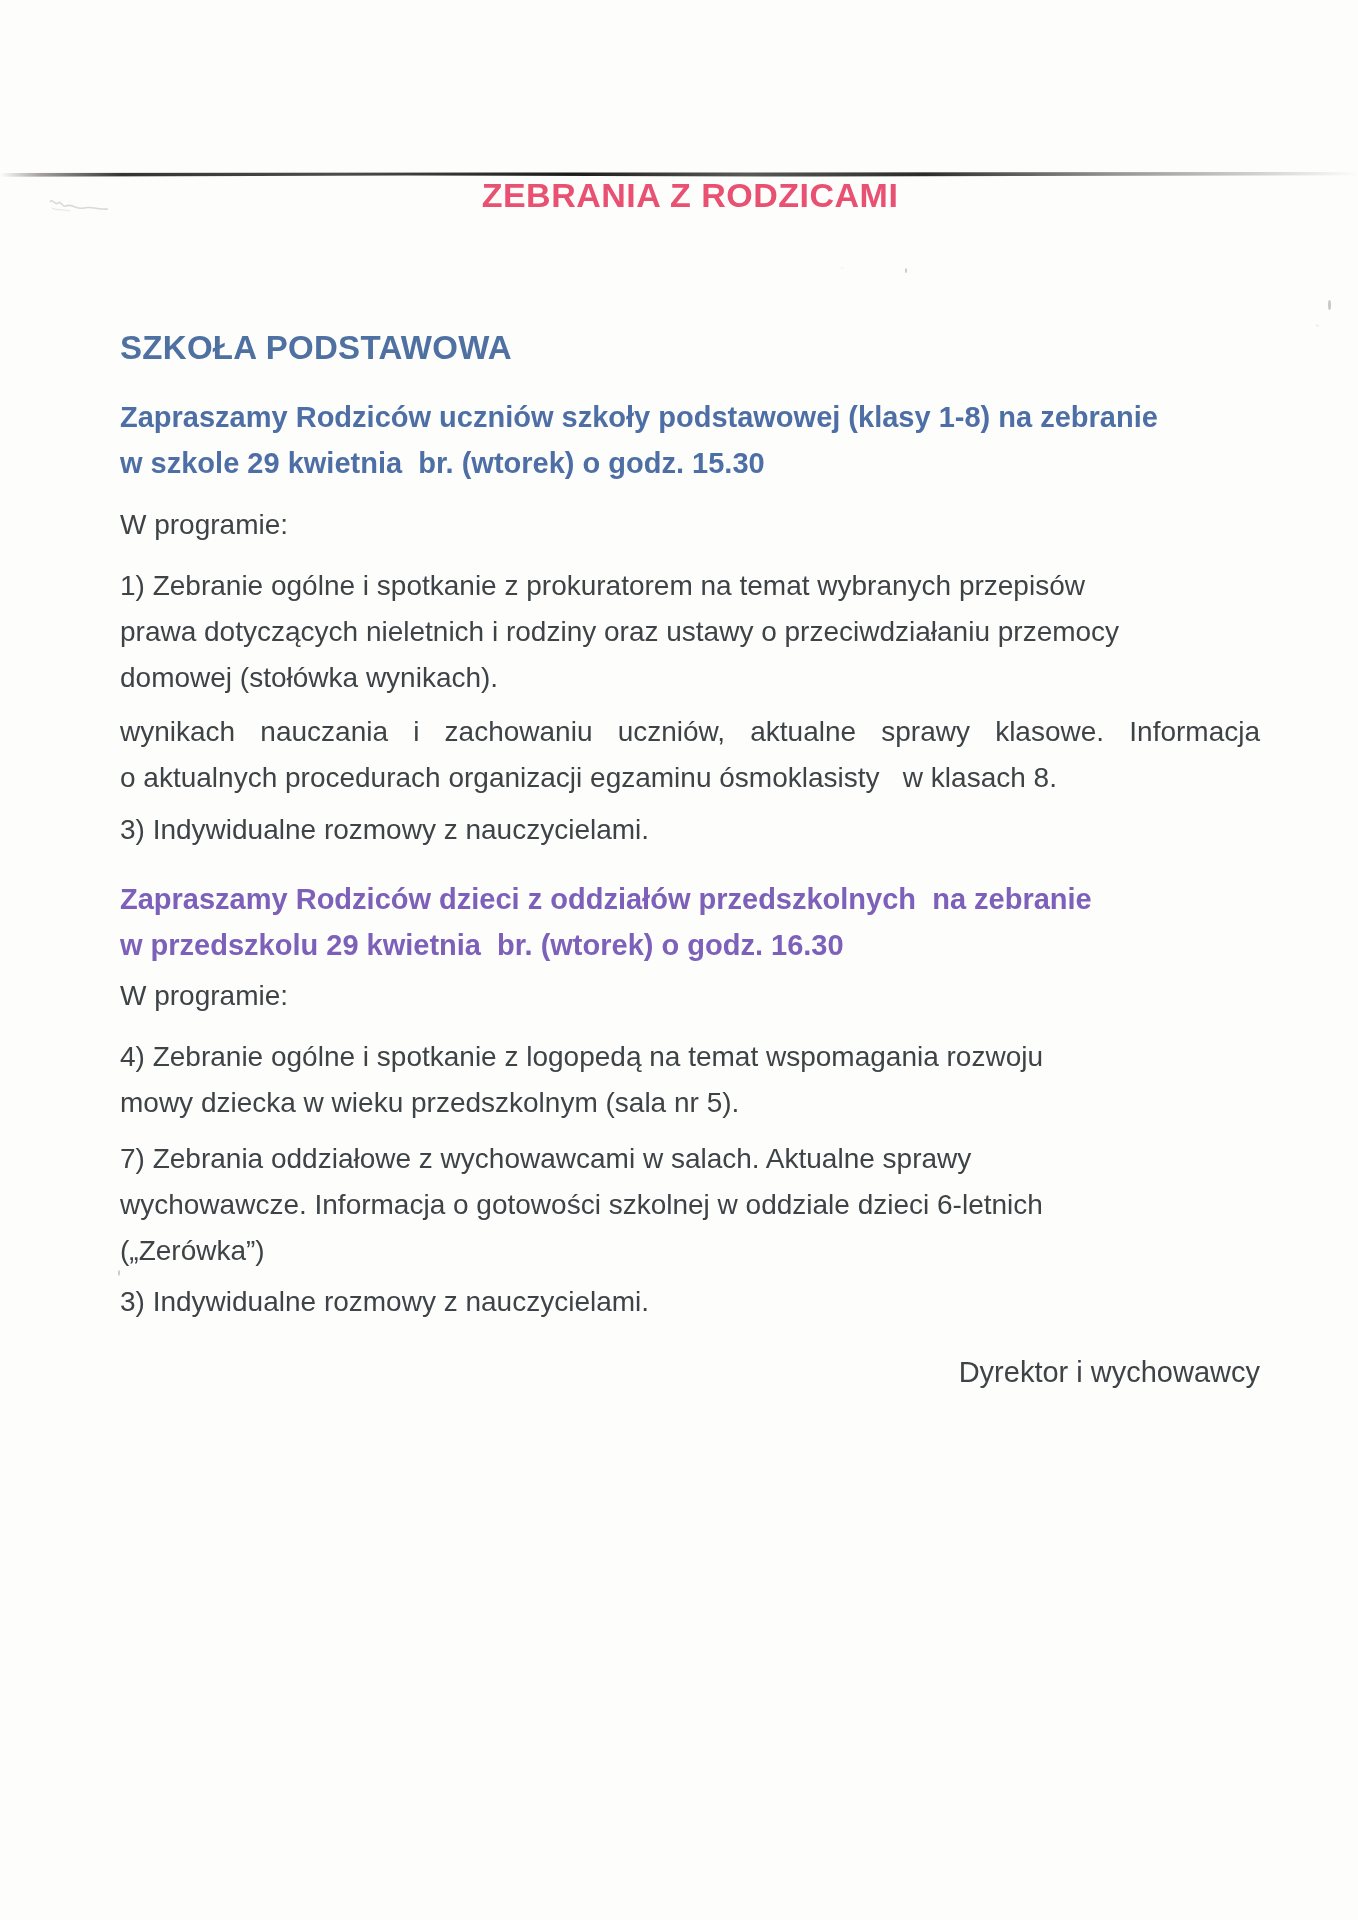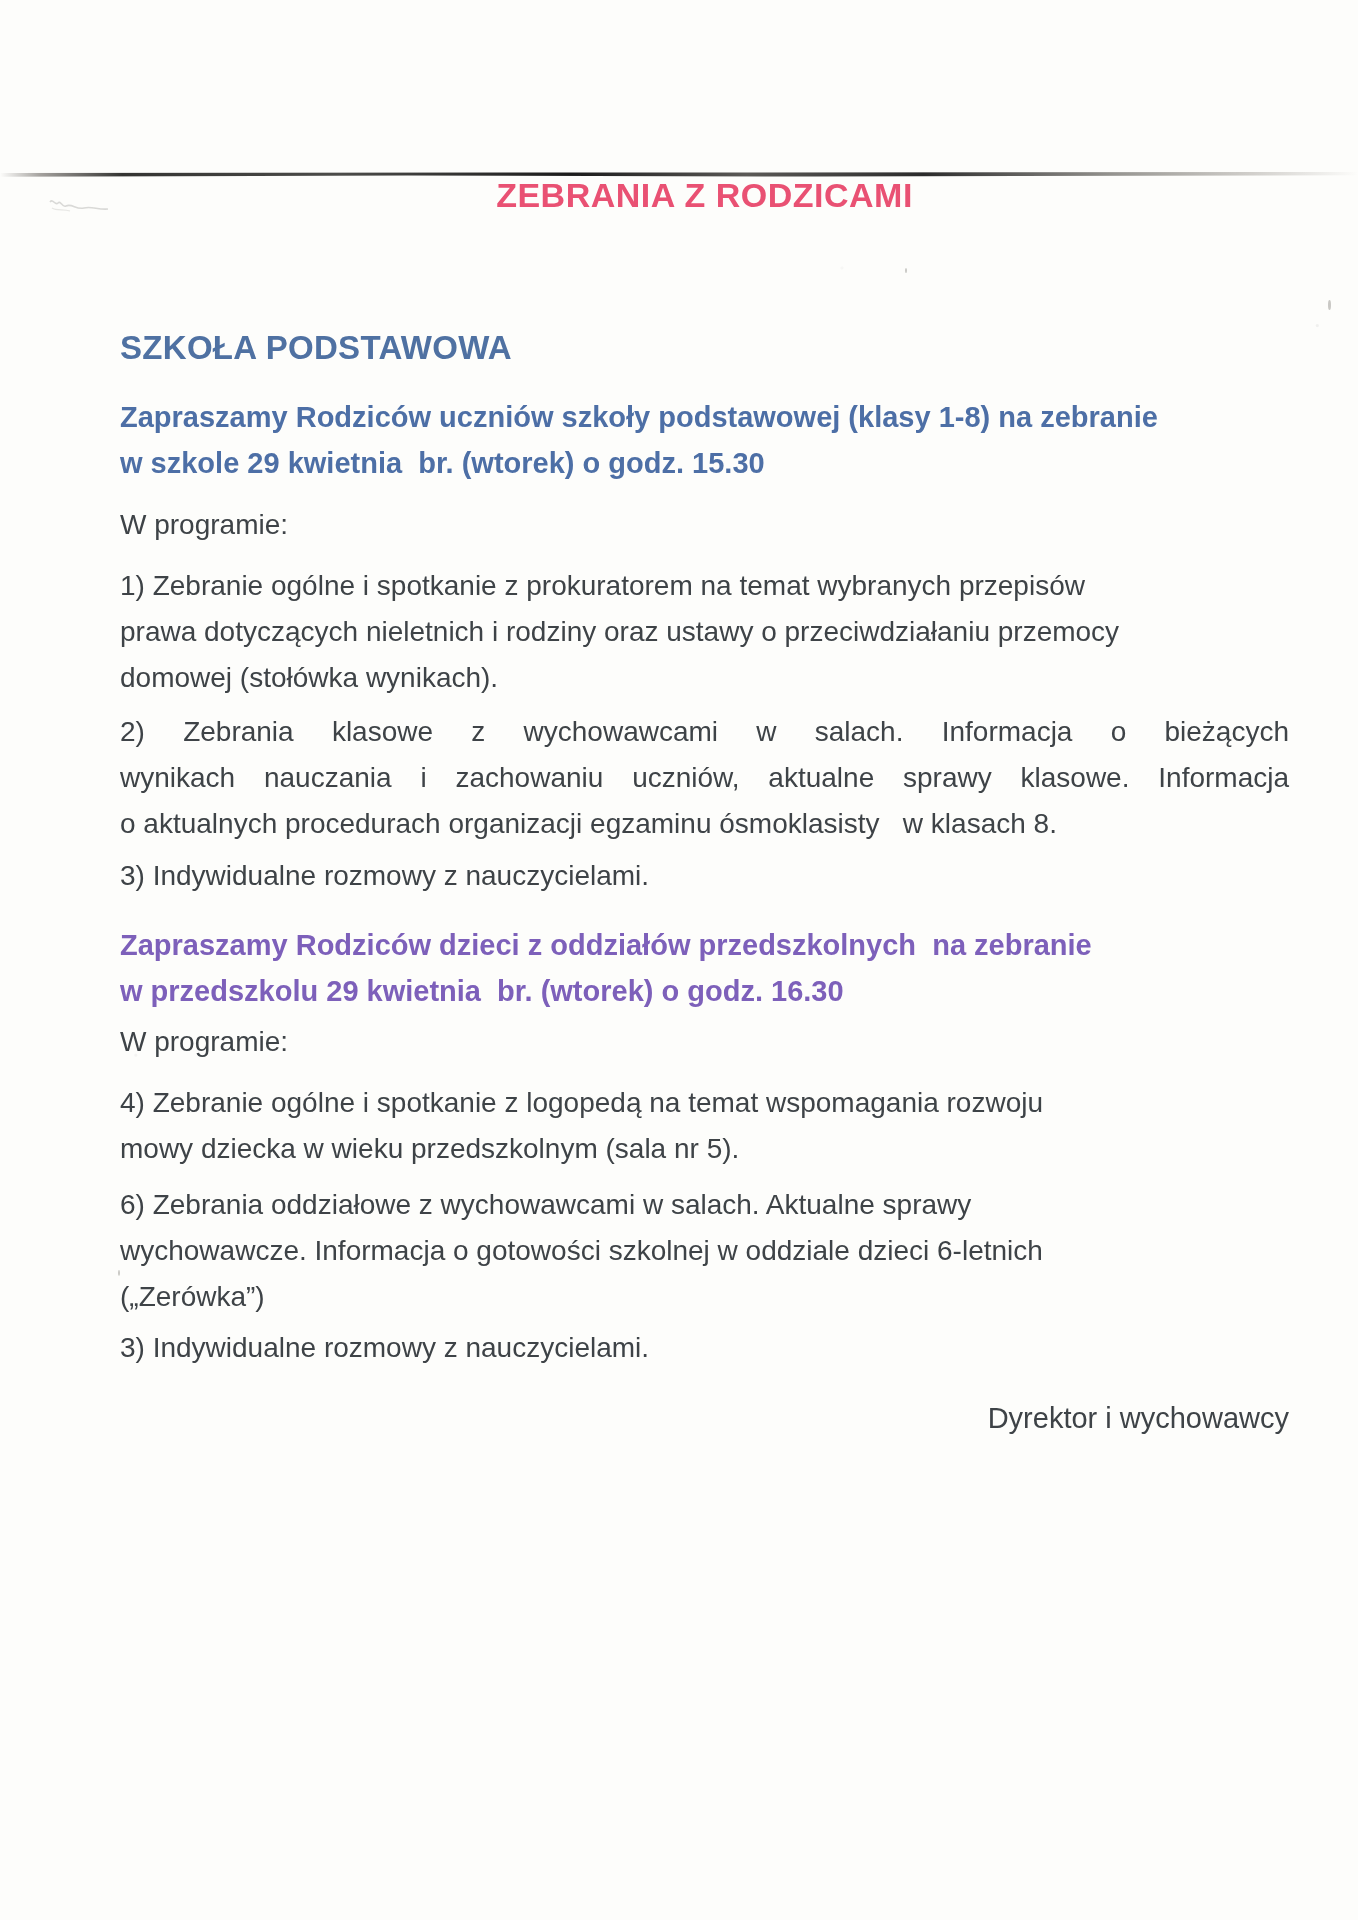--- a/index.html
+++ b/index.html
@@ -36,21 +36,21 @@
   
   .smudge {
     position: absolute;
     top: 24px; left: 46px;
     width: 66px; height: 20px;
     opacity: .45;
     filter: blur(.6px);
   }
   .content {
     position: relative;
-    padding: 0 69px 0 120px; 
+    padding: 0 98px 0 120px; 
     color: #3e4347;
   }
   .title {
     margin-top: 172px;
     text-align: center;
     font-size: 34px;
     line-height: 46px;
     font-weight: bold;
     letter-spacing: .5px;
     color: var(--c-title, #e95173);
@@ -127,21 +127,20 @@
 
     <div class="wprog s1">W programie:</div>
 
     <div class="item" id="s1-i1">
       <div class="line">1) Zebranie ogólne i spotkanie z prokuratorem na temat wybranych przepisów</div>
       <div class="line">prawa dotyczących nieletnich i rodziny oraz ustawy o przeciwdziałaniu przemocy</div>
       <div class="line">domowej (stołówka wynikach).</div>
     </div>
 
     <div class="item" id="s1-i2">
-      <div class="line just">2) Zebrania klasowe z wychowawcami w salach. Informacja o bieżących</div>
       <div class="line just">wynikach nauczania i zachowaniu uczniów, aktualne sprawy klasowe. Informacja</div>
       <div class="line">o aktualnych procedurach organizacji egzaminu ósmoklasisty   w klasach 8.</div>
     </div>
 
     <div class="item" id="s1-i3">
       <div class="line">3) Indywidualne rozmowy z nauczycielami.</div>
     </div>
 
 
     <div class="lead preschool">
@@ -150,21 +149,21 @@
     </div>
 
     <div class="wprog s2">W programie:</div>
 
     <div class="item" id="s2-i1">
       <div class="line">4) Zebranie ogólne i spotkanie z logopedą na temat wspomagania rozwoju</div>
       <div class="line">mowy dziecka w wieku przedszkolnym (sala nr 5).</div>
     </div>
 
     <div class="item" id="s2-i2">
-      <div class="line">6) Zebrania oddziałowe z wychowawcami w salach. Aktualne sprawy</div>
+      <div class="line">7) Zebrania oddziałowe z wychowawcami w salach. Aktualne sprawy</div>
       <div class="line">wychowawcze. Informacja o gotowości szkolnej w oddziale dzieci 6-letnich</div>
       <div class="line">(„Zerówka”)</div>
     </div>
 
     <div class="item" id="s2-i3">
       <div class="line">3) Indywidualne rozmowy z nauczycielami.</div>
     </div>
 
     <div class="signature">Dyrektor i wychowawcy</div>
 

